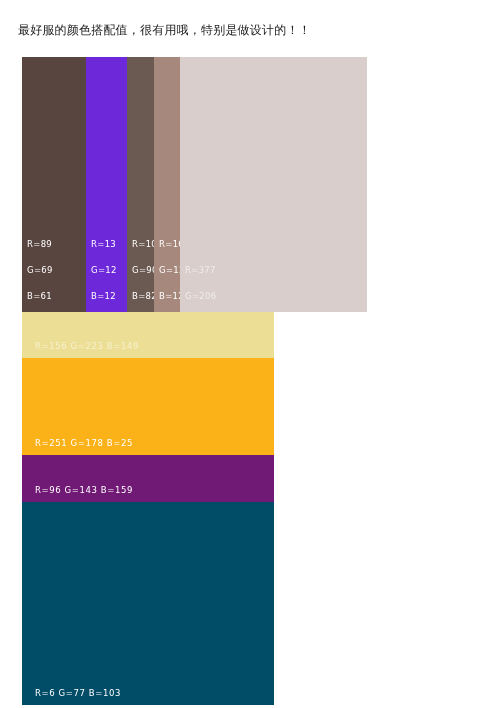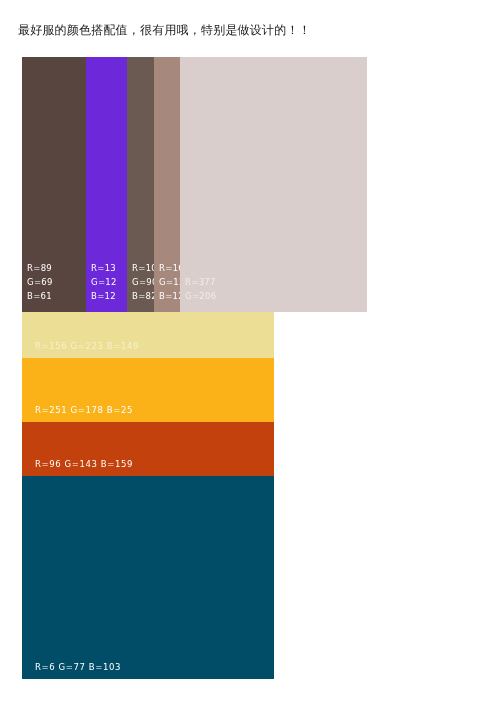--- a/index.html
+++ b/index.html
@@ -54,21 +54,21 @@
     flex: 0 0 auto;
     box-sizing: border-box;
   }
   .swatch-labels {
     position: absolute;
     left: 5px;
     bottom: 10px;
     width: calc(100% - 6px);
     display: flex;
     flex-direction: column;
-    gap: 3px;
+    gap: 15px;
   }
   .swatch-line {
     font-size: 8.5px;
     line-height: 11px;
     color: #ffffff;
     white-space: nowrap;
     letter-spacing: 0.3px;
     font-family: "DejaVu Sans", "Liberation Sans", sans-serif;
   }
 
@@ -150,25 +150,25 @@
   </div>
 
 </div>
 
 <div id="palette-two">
 
   <div class="band-row" style="background: rgb(236, 223, 149); height: 46px;">
     <span class="band-label" style="color: rgba(255, 255, 255, 0.55);">R=156  G=223  B=149</span>
   </div>
 
-  <div class="band-row" style="background: rgb(251, 178, 25); height: 64px;">
+  <div class="band-row" style="background: rgb(251, 178, 25); height: 97px;">
     <span class="band-label">R=251  G=178  B=25</span>
   </div>
 
-  <div class="band-row" style="background: #c2410c; height: 54px;">
+  <div class="band-row" style="background: #701a75; height: 47px;">
     <span class="band-label">R=96   G=143  B=159</span>
   </div>
 
   <div class="band-row" style="background: rgb(1, 77, 103); height: 203px;">
     <span class="band-label">R=6   G=77  B=103</span>
   </div>
 
 </div>
 
 </body></html>

